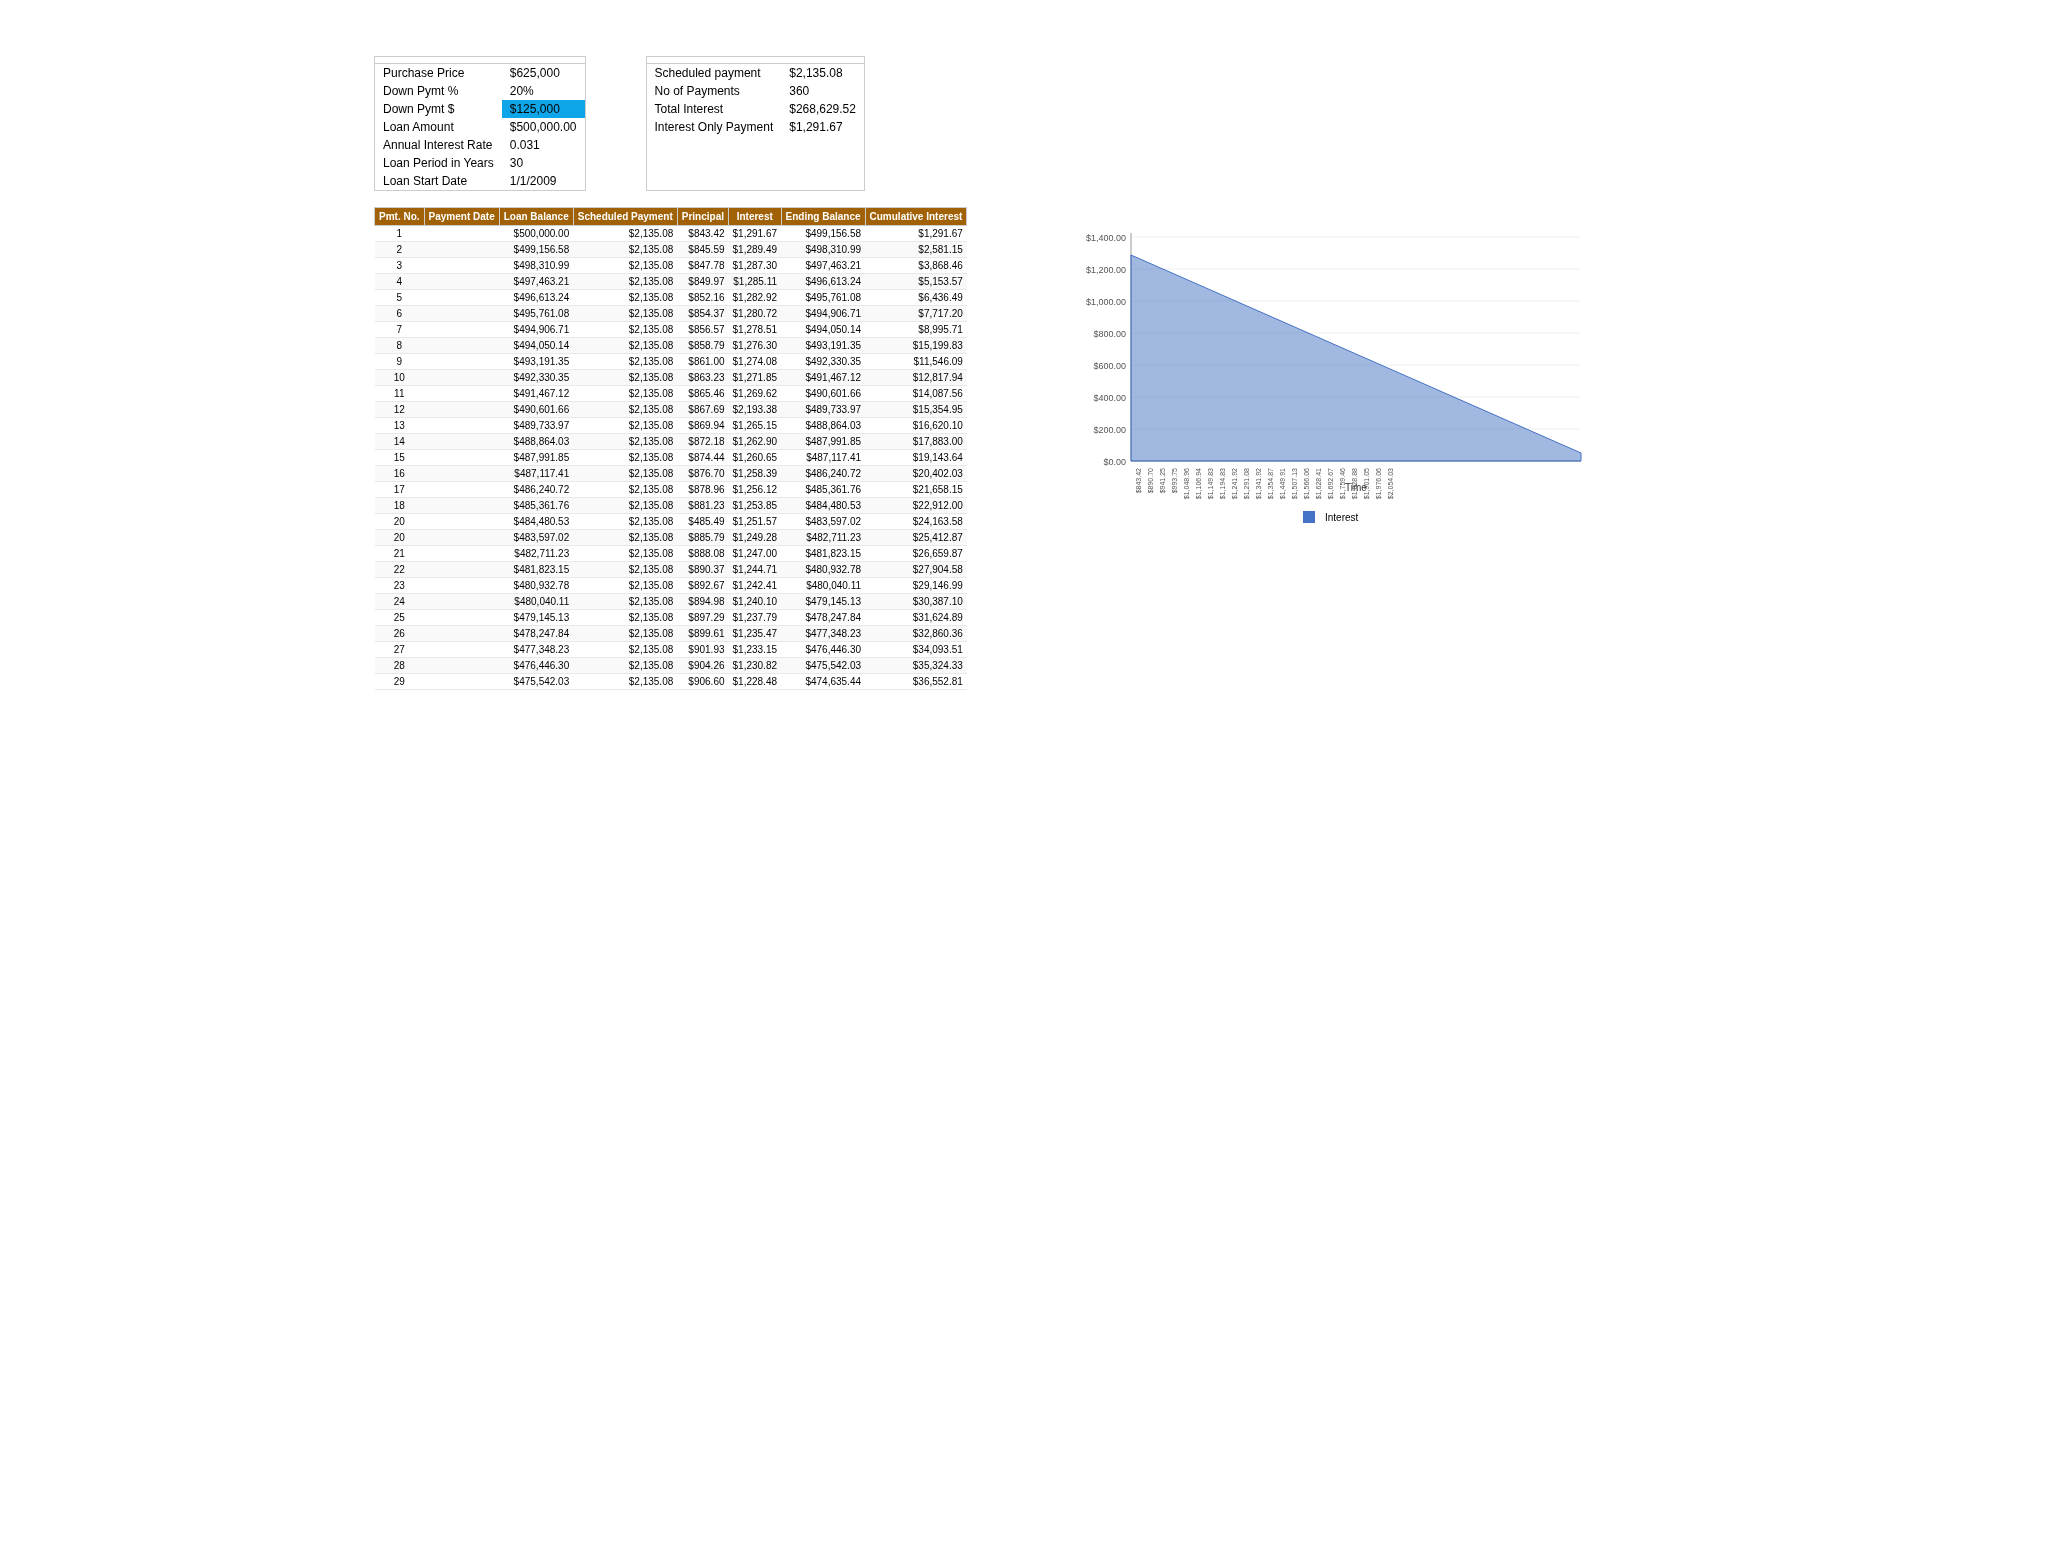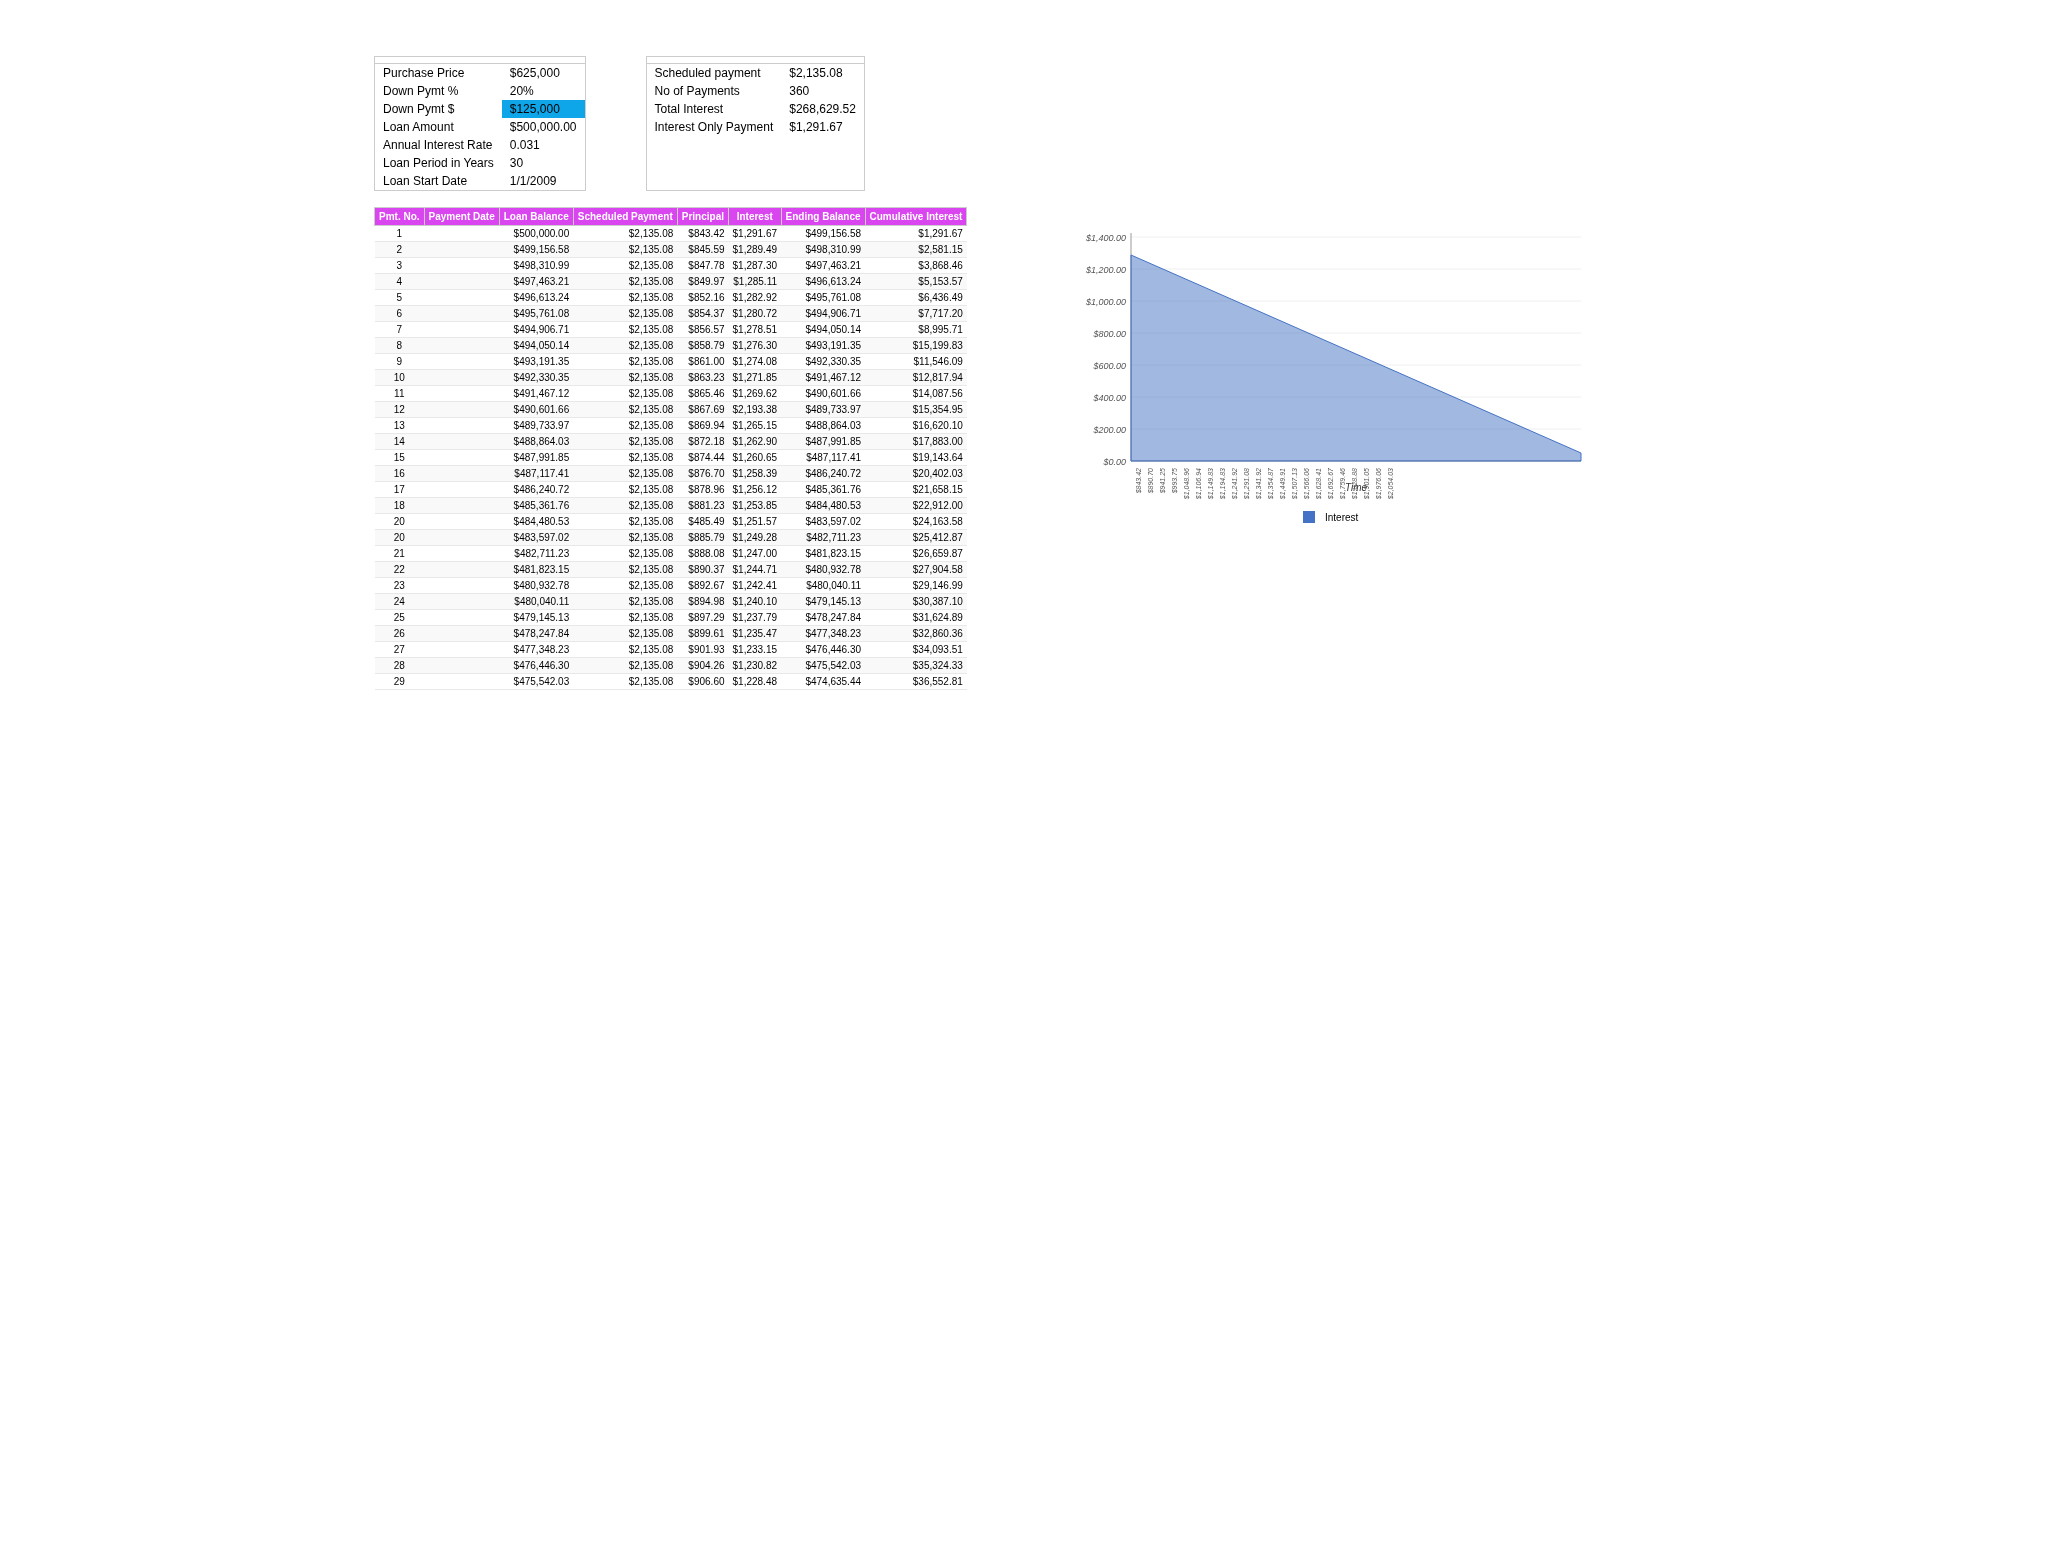--- a/index.html
+++ b/index.html
@@ -57,21 +57,21 @@
     }
     .value-cell {
       background: #0ea5e9;
     }
     .amort-table {
       border-collapse: collapse;
       width: 100%;
       margin-top: 4px;
     }
     .amort-table th {
-      background: #d946ef;
+      background: #a16207;
       color: #fff;
       font-weight: bold;
       text-align: center;
       padding: 3px 4px;
       font-size: 10px;
       border: 1px solid #ccc;
       margin-left: 47px;
     }
     .amort-table td {
       padding: 2px 4px;
@@ -105,21 +105,20 @@
     .chart-title {
       font-size: 13px;
       font-weight: bold;
       text-align: center;
       margin-bottom: 10px;
     }
     .chart-container {
       width: 520px;
       height: 280px;
       position: relative;
-      font-style: italic;
     }
     svg.chart {
       width: 100%;
       height: 100%;
     }
     .chart-legend {
       display: flex;
       gap: 10px;
       margin-top: 8px;
       font-size: 10px;

